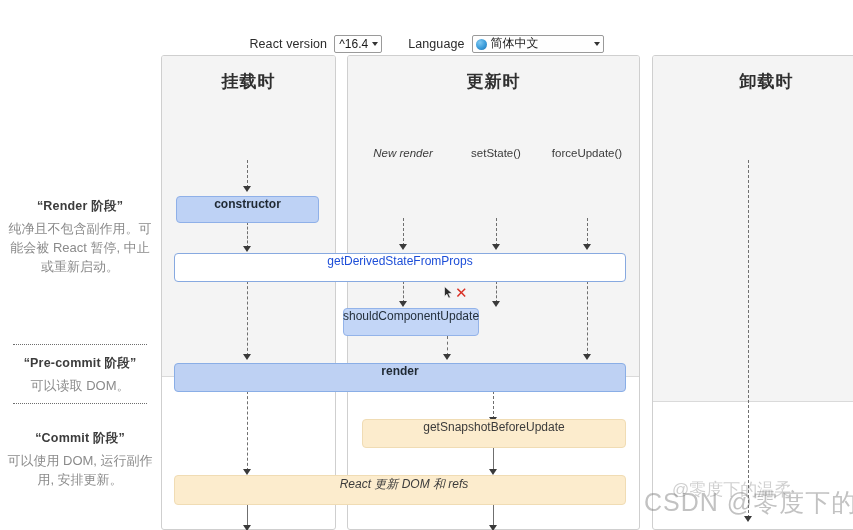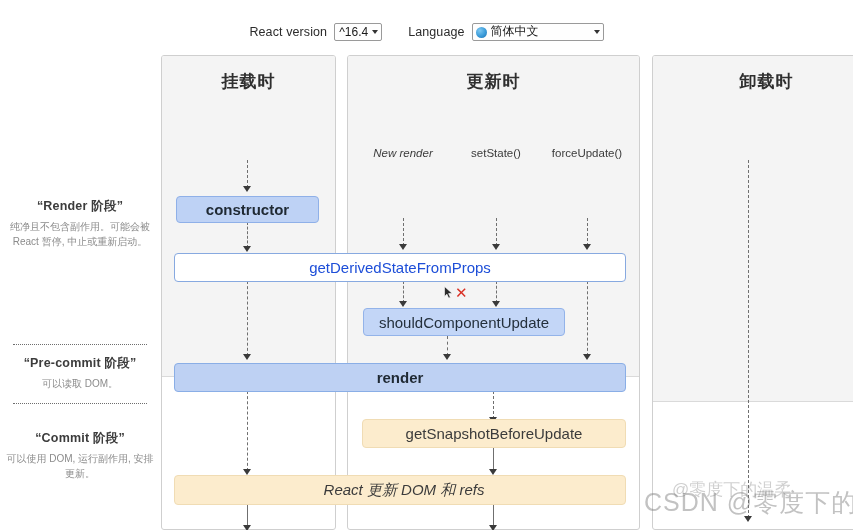--- a/index.html
+++ b/index.html
@@ -7,21 +7,21 @@
   body{
     width:853px;height:530px;
     background:#ffffff;
     font-family:"Liberation Sans","DejaVu Sans",sans-serif;
     overflow:hidden;
     position:relative;
   }
 
   
   #controls{
-    position:absolute;left:0;top:4px;width:853px;height:55px;
+    position:absolute;left:0;top:16px;width:853px;height:55px;
     display:flex;align-items:center;justify-content:center;gap:26px;
   }
   .ctrl-group{display:flex;align-items:center;gap:7px;}
   .ctrl-label{font-size:12.5px;color:#2b2b2b;letter-spacing:.1px;}
   .select-box{
     display:inline-flex;align-items:center;justify-content:space-between;
     border:1px solid #9a9a9a;border-radius:2px;background:#fefefe;
     font-size:12px;color:#1a1a1a;height:18px;box-sizing:border-box;
     padding:0 3px 0 4px;
   }
@@ -41,21 +41,21 @@
   
   #diagram{position:absolute;left:0;top:55px;width:853px;height:475px;}
 
   
   #phase-col{position:absolute;left:0;top:0;width:160px;height:475px;}
   .phase{position:absolute;left:6px;width:148px;text-align:center;}
   .phase-title{
     font-size:12.5px;font-weight:bold;color:#3c3c3c;letter-spacing:.2px;
     margin-bottom:5px;white-space:nowrap;
   }
-  .phase-desc{font-size:10px;line-height:1.45;color:#8b8b8b;}
+  .phase-desc{font-size:13px;line-height:1.45;color:#8b8b8b;}
   .dotted-rule{
     position:absolute;left:13px;width:134px;height:0;
     border-top:1.6px dotted #6e6e6e;
   }
 
   
   .col{
     position:absolute;top:0;border:1px solid #cfcfcf;border-radius:3px;
     background:#ffffff;box-sizing:border-box;overflow:hidden;
   }
@@ -76,22 +76,22 @@
   .solidline{position:absolute;width:0;border-left:1.3px solid #6f6f6f;}
   .arrowhead{
     position:absolute;width:0;height:0;
     border-left:4px solid transparent;border-right:4px solid transparent;
     border-top:6px solid #3a3a3a;
   }
 
   
   .node{
     position:absolute;box-sizing:border-box;
-    display:flex;align-items:center;justify-content:center;
-    border-radius:4px;font-size:15px;white-space:nowrap;
+    display:flex;justify-content:center;
+    border-radius:4px;font-size:12px;white-space:nowrap;
   }
   .node.blue-solid{background:#bed2f5;border:1px solid #8fb0e8;color:#1f2933;font-weight:bold;}
   .node.blue-soft{background:#c3d6f7;border:1px solid #93b3e9;color:#24303c;}
   .node.blue-wide{background:#bed1f3;border:1px solid #8aaee6;color:#1f2933;font-weight:bold;}
   .node.white{background:#ffffff;border:1px solid #87a9e0;color:#1d4ed8;}
   .node.amber{background:#fceccd;border:1px solid #f0dcb4;color:#3b3b3b;}
   .node.italic{font-style:italic;padding-left:8px;}
 
   
   .trigger{
@@ -230,21 +230,21 @@
   <div class="arrowhead" style="left:744px;top:461px;"></div>
 
   <div class="node blue-solid" style="left:176px;top:141px;width:143px;height:27px;">
     <span>constructor</span>
   </div>
 
   <div class="node white" style="left:174px;top:198px;width:452px;height:29px;">
     <span>getDerivedStateFromProps</span>
   </div>
 
-  <div class="node blue-soft" style="left:363px;top:253px;width:202px;height:28px;">
+  <div class="node blue-soft" style="left:343px;top:253px;width:136px;height:28px;">
     <span>shouldComponentUpdate</span>
   </div>
 
   <div class="node blue-wide" style="left:174px;top:308px;width:452px;height:29px;">
     <span>render</span>
   </div>
 
   <div class="node amber" style="left:362px;top:364px;width:264px;height:29px;">
     <span>getSnapshotBeforeUpdate</span>
   </div>

